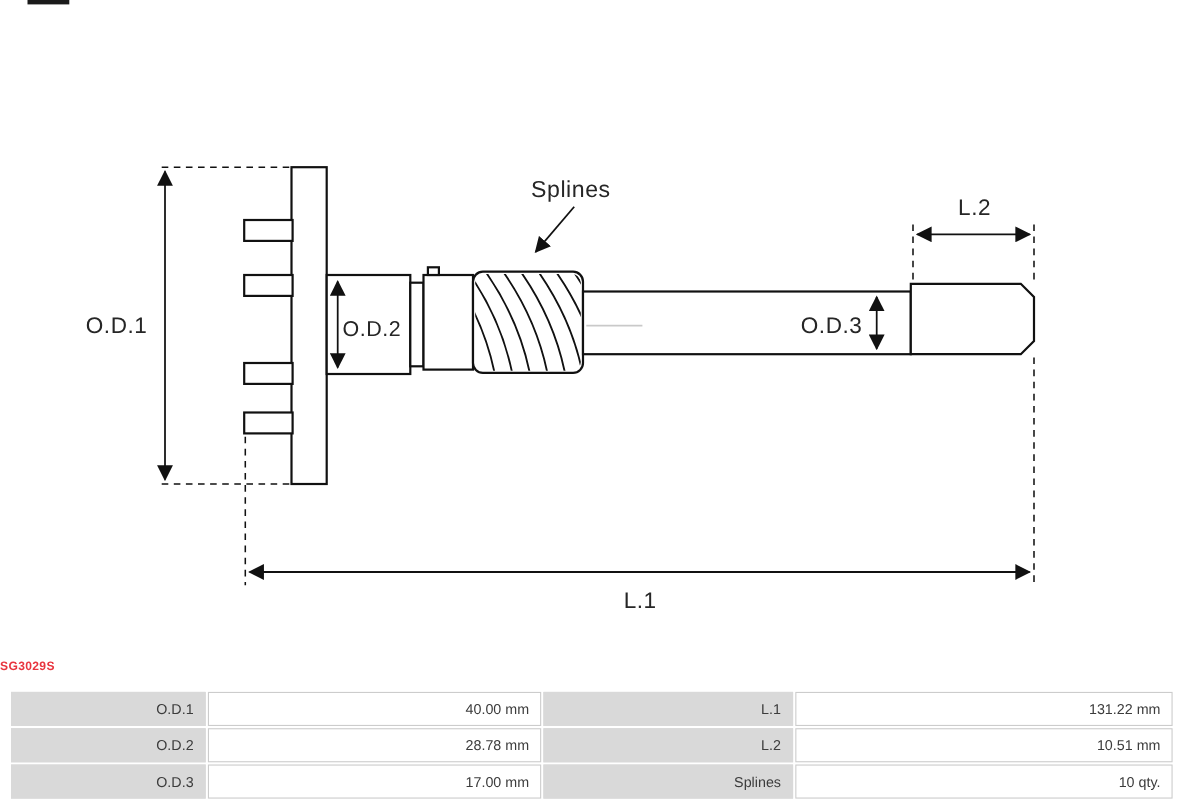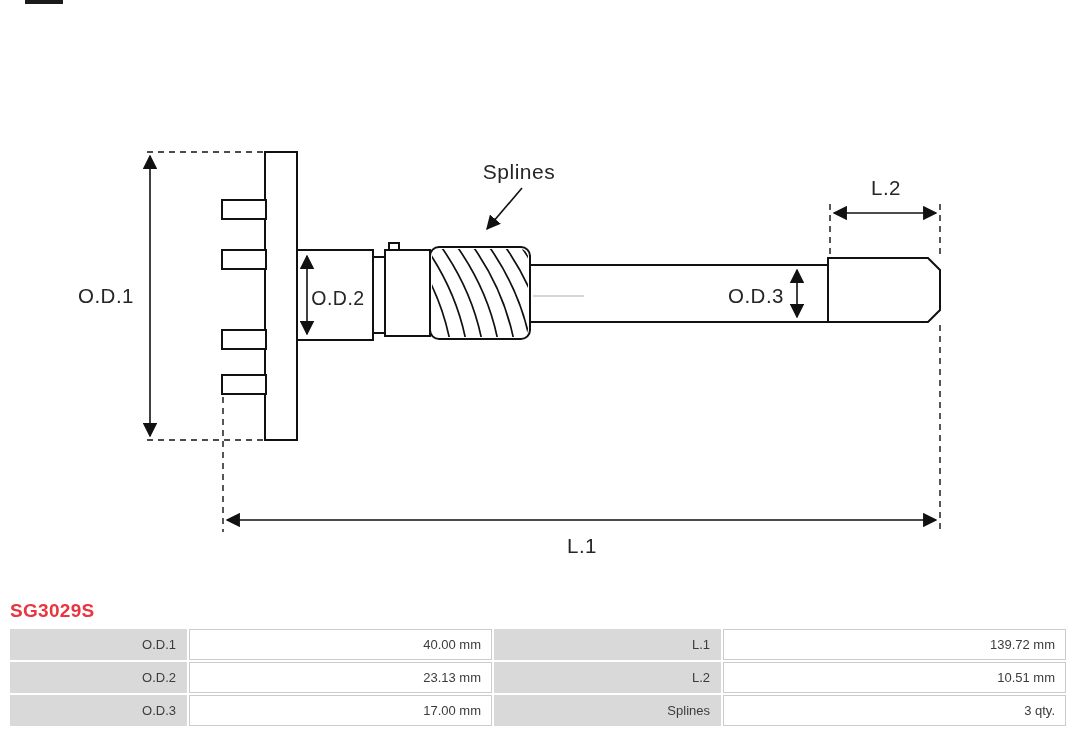--- a/index.html
+++ b/index.html
@@ -26,22 +26,22 @@
   .centerline{stroke:#c9c9c9;stroke-width:1.5;}
   .arrowhead{fill:var(--line);}
   .dim-label{
     font-family:"Liberation Sans", sans-serif;
     font-size:20.5px;fill:#262626;letter-spacing:0.5px;
   }
   .dim-label.small{font-size:19.5px;}
   .dim-label.callout{font-size:21px;}
   
   .part-number{
-    position:absolute;left:10px;top:600px;
-    font-size:19px;font-weight:bold;color:var(--red);letter-spacing:0.3px;
+    position:absolute;left:0;top:600px;
+    font-size:11px;font-weight:bold;color:var(--red);letter-spacing:0.3px;
   }
   
   .spec-table-wrap{position:absolute;left:8px;top:627px;width:1054px;}
   table.spec-table{
     border-collapse:separate;border-spacing:2px;table-layout:fixed;
     width:1054px;font-size:13px;color:#3c3c3c;
   }
   table.spec-table td{
     padding:7px 10px;text-align:right;height:30px;overflow:hidden;white-space:nowrap;
   }
@@ -137,29 +137,29 @@
       <col style="width:177px">
         <col style="width:303px">
         <col style="width:227px">
         <col style="width:343px">
     </colgroup>
     <tbody>
       <tr>
         <td class="lbl">O.D.1</td>
         <td class="val">40.00 mm</td>
         <td class="lbl">L.1</td>
-        <td class="val">139.72 mm</td>
+        <td class="val">131.22 mm</td>
       </tr>
       <tr>
         <td class="lbl">O.D.2</td>
-        <td class="val">23.13 mm</td>
+        <td class="val">28.78 mm</td>
         <td class="lbl">L.2</td>
         <td class="val">10.51 mm</td>
       </tr>
       <tr>
         <td class="lbl">O.D.3</td>
         <td class="val">17.00 mm</td>
         <td class="lbl">Splines</td>
-        <td class="val">3 qty.</td>
+        <td class="val">10 qty.</td>
       </tr>
     </tbody>
   </table>
 </div>
 
 </body></html>

